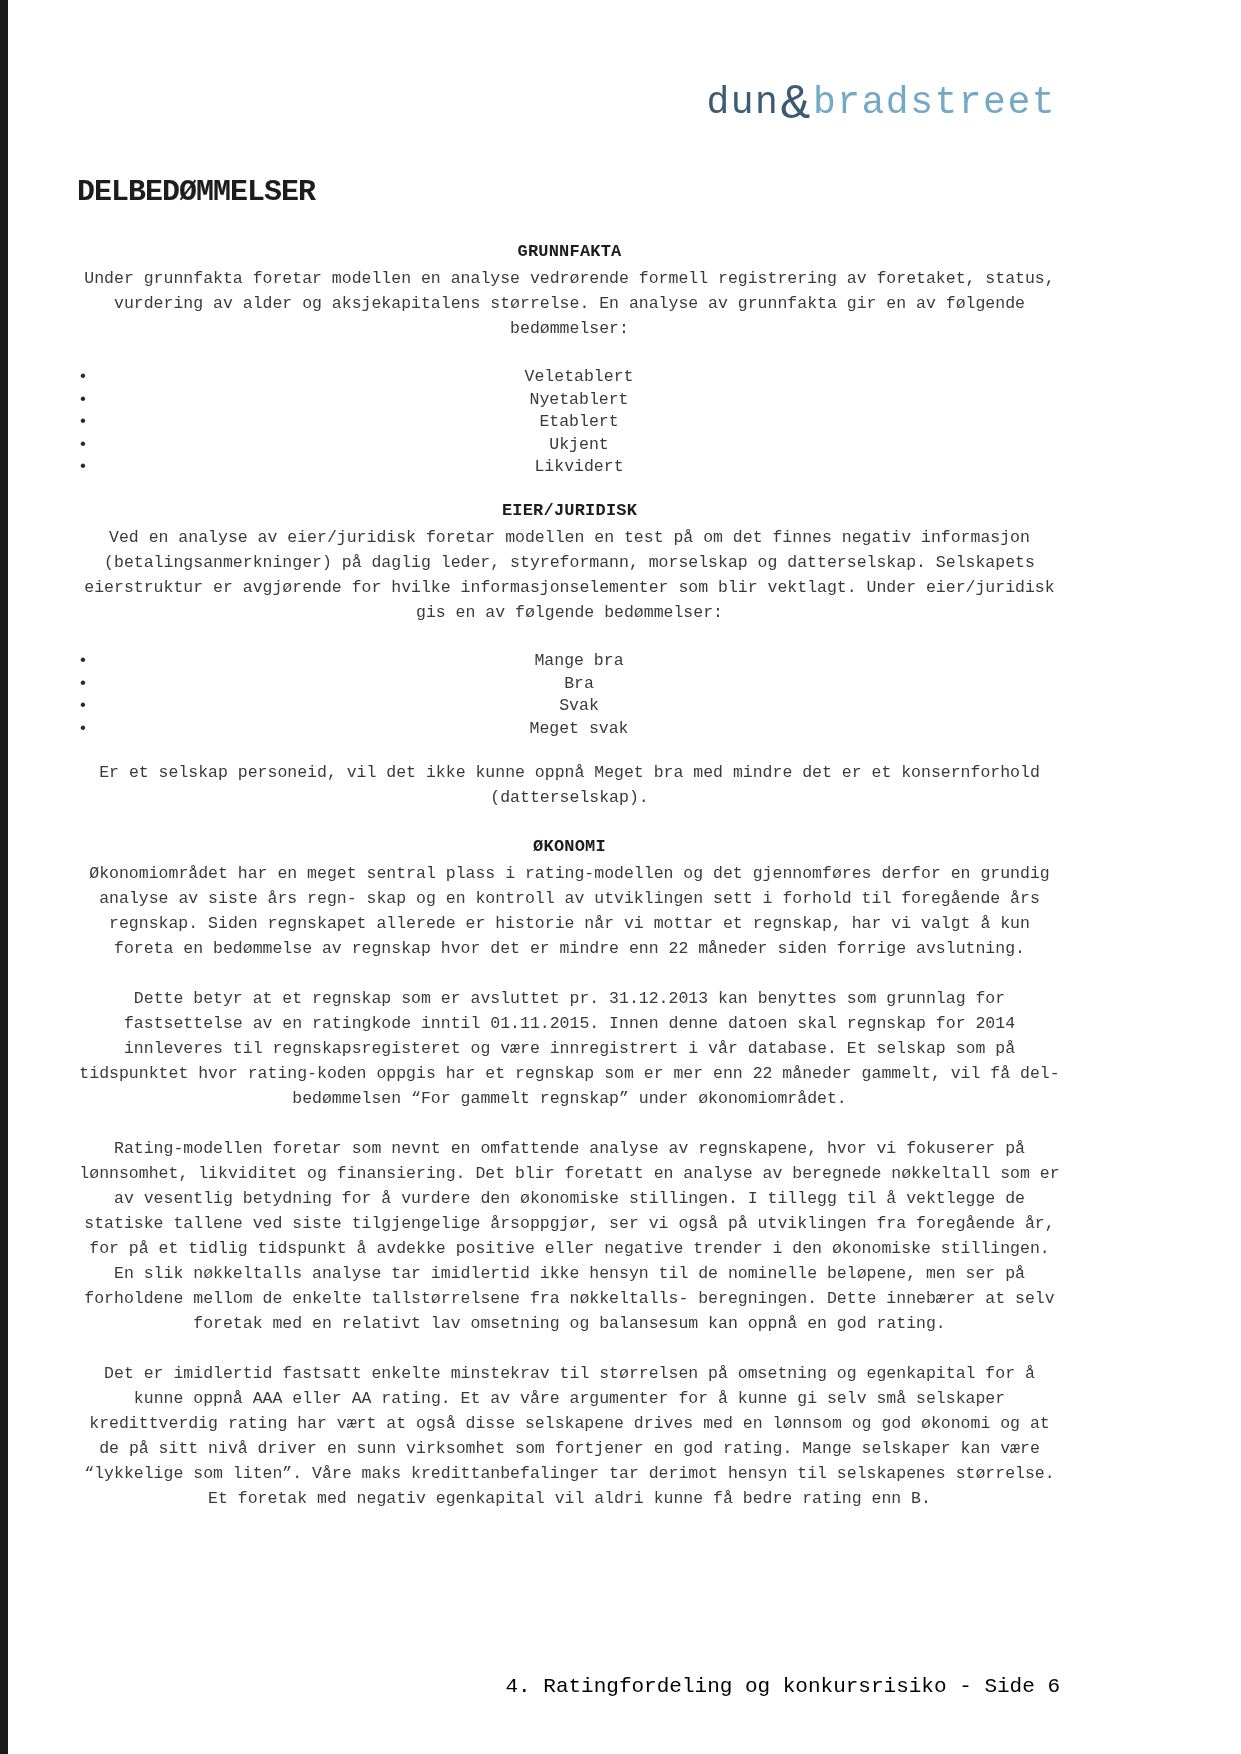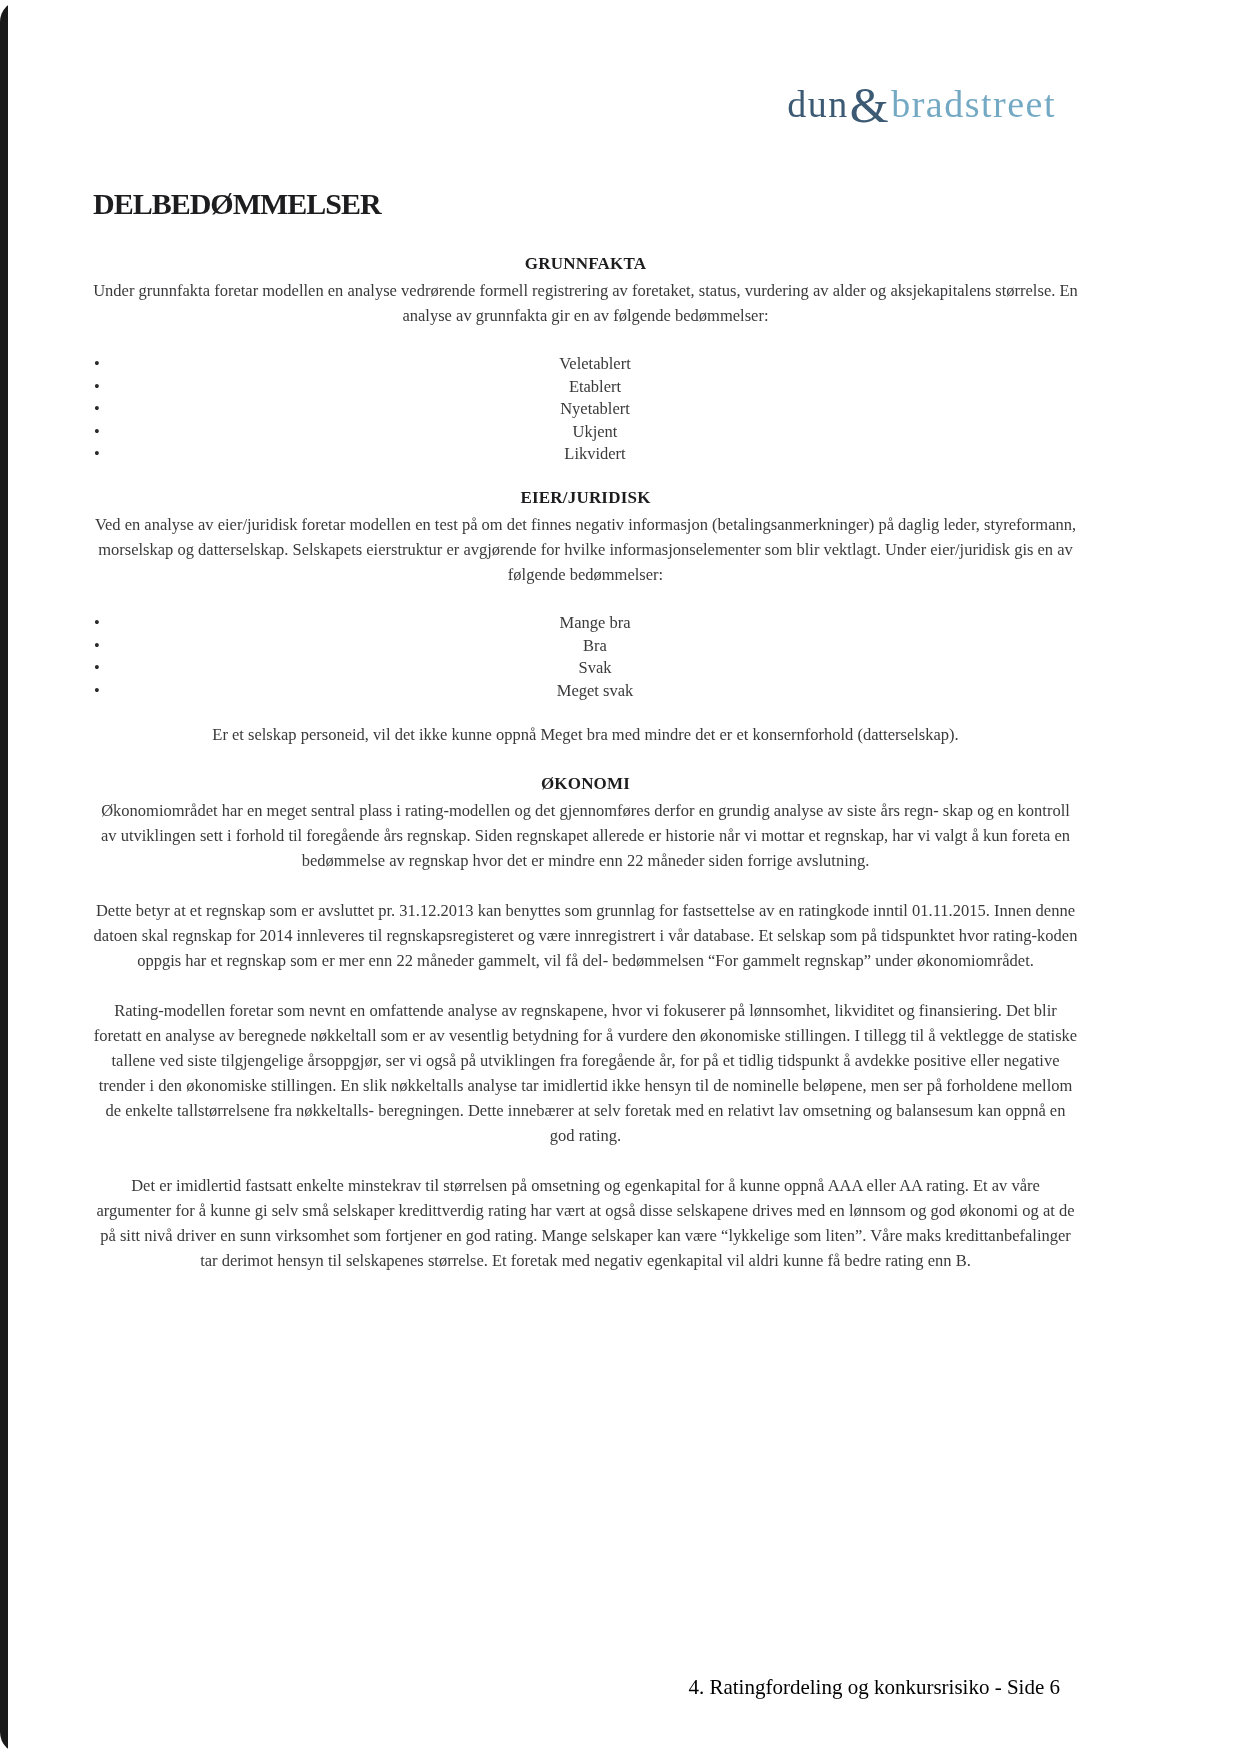--- a/index.html
+++ b/index.html
@@ -5,24 +5,23 @@
   html, body {
     margin: 0;
     padding: 0;
     background: #ffffff;
   }
   .page {
     position: relative;
     width: 1241px;
     height: 1754px;
     background: #ffffff;
-    font-family: Liberation Serif, serif;
+    font-family: Liberation Mono, monospace;
     color: #3a3a3c;
     overflow: hidden;
-    border-radius: 22px;
   }
   .page-edge {
     position: absolute;
     left: 0;
     top: 0;
     width: 8px;
     height: 1754px;
     background: #1a1a1a;
   }
   .logo {
@@ -40,25 +39,24 @@
     font-size: 50px;
     font-weight: 300;
     vertical-align: -5px;
     margin: 0 1px;
   }
   .logo-light { color: #74a9c4; }
 
   .content {
     position: absolute;
     left: 77px;
-    top: 188px;
+    top: 176px;
     width: 985px;
     font-size: 16.5px;
     line-height: 25px;
-    margin-left: 16px;
   }
   h1.doc-title {
     margin: 0 0 32px 0;
     font-size: 30px;
     line-height: 32px;
     font-weight: 800;
     letter-spacing: -1px;
     color: #1d1d1f;
   }
   section { margin: 0 0 20px 0; text-align: center; }
@@ -109,22 +107,22 @@
   </div>
 
   <div class="content">
     <h1 class="doc-title">DELBEDØMMELSER</h1>
 
     <section>
       <h2 class="sec-heading">GRUNNFAKTA</h2>
       <p>Under grunnfakta foretar modellen en analyse vedrørende formell registrering av foretaket, status, vurdering av alder og aksjekapitalens størrelse. En analyse av grunnfakta gir en av følgende bedømmelser:</p>
       <ul class="rating-list">
         <li>Veletablert</li>
+        <li>Nyetablert</li>
         <li>Etablert</li>
-        <li>Nyetablert</li>
         <li>Ukjent</li>
         <li>Likvidert</li>
       </ul>
     </section>
 
     <section>
       <h2 class="sec-heading">EIER/JURIDISK</h2>
       <p>Ved en analyse av eier/juridisk foretar modellen en test på om det finnes negativ informasjon (betalingsanmerkninger) på daglig leder, styreformann, morselskap og datterselskap. Selskapets eierstruktur er avgjørende for hvilke informasjonselementer som blir vektlagt. Under eier/juridisk gis en av følgende bedømmelser:</p>
       <ul class="rating-list">
         <li>Mange bra</li>

